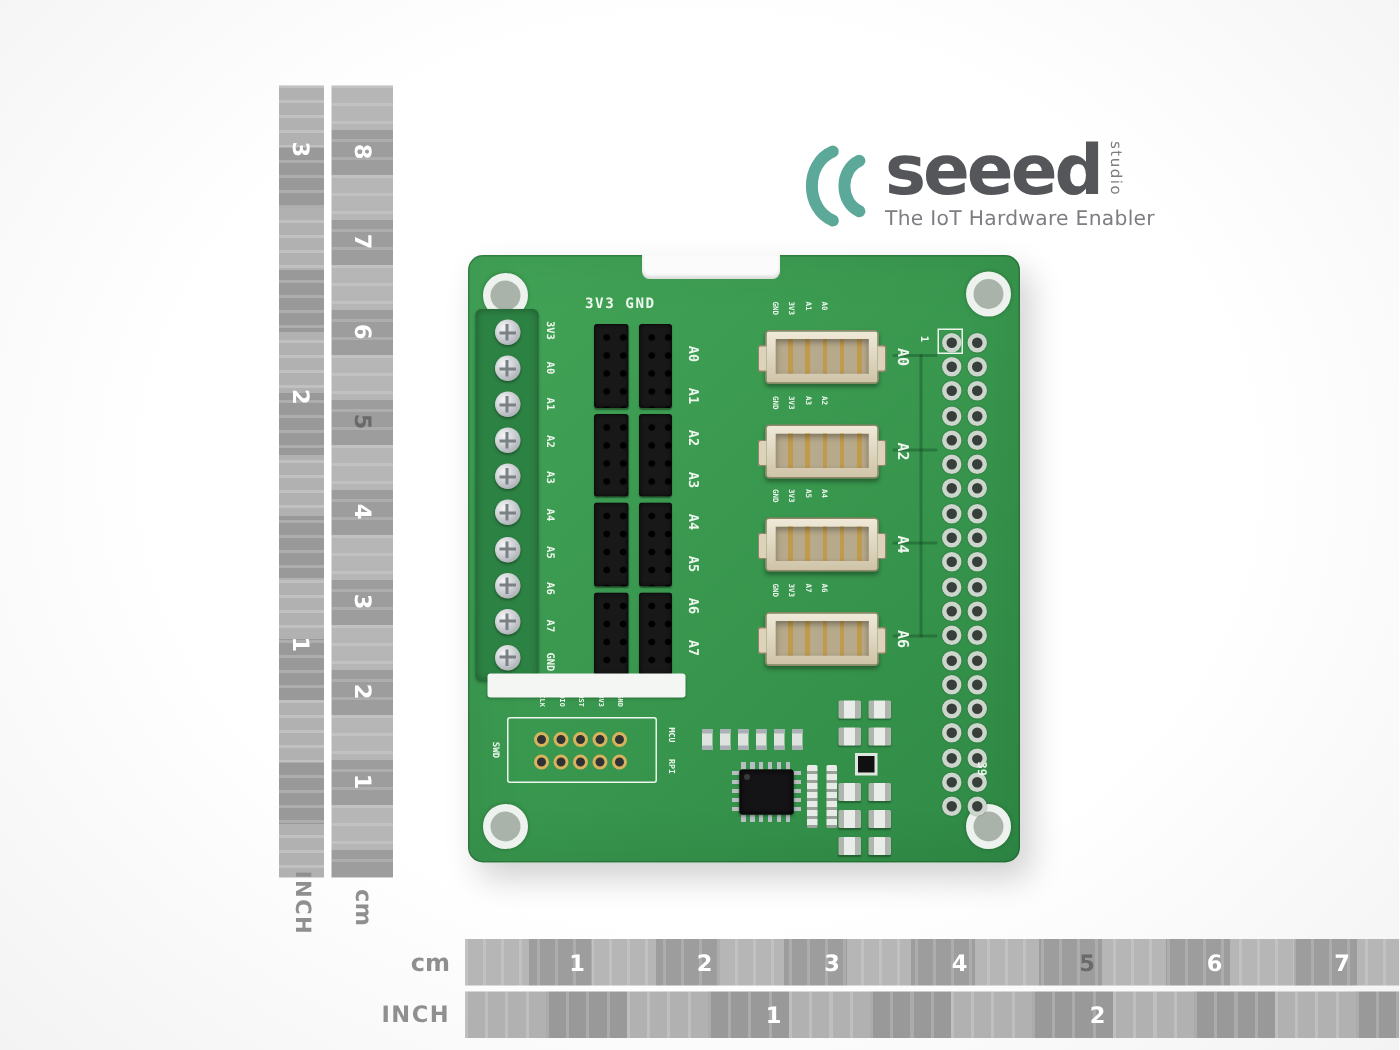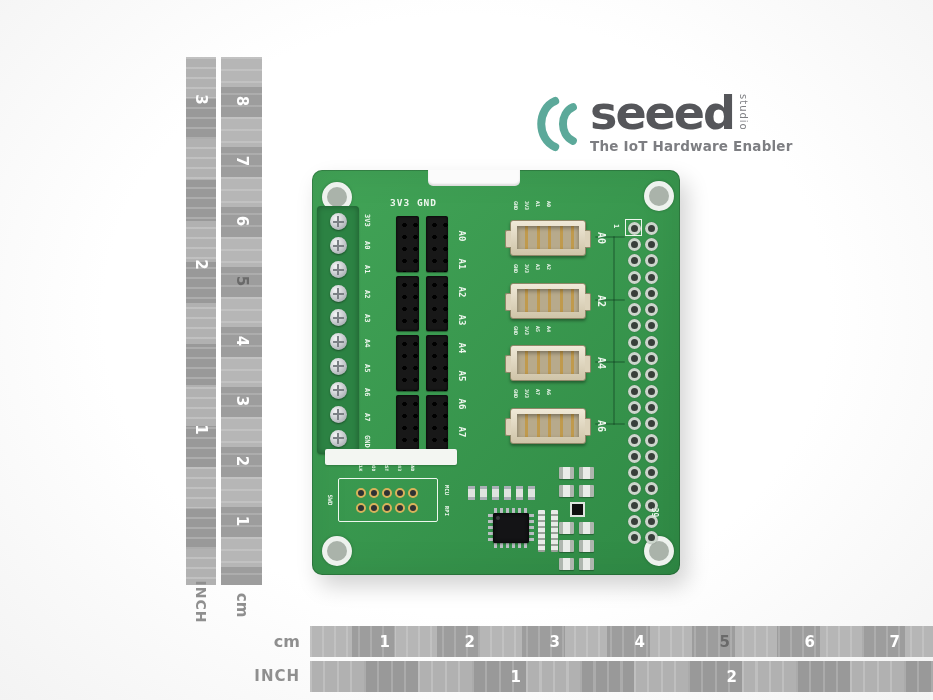--- a/index.html
+++ b/index.html
@@ -40,21 +40,21 @@
   .cmh-unit{left:240px;top:626px;width:60px;height:31px;line-height:31px;font-size:16px;}
   .inchh-unit{left:228px;top:661px;width:72px;height:31px;line-height:31px;font-size:15px;letter-spacing:1px;}
 
   
   .logo{position:absolute;left:518px;top:94px;display:flex;align-items:flex-start;gap:10px;}
   .logo-mark{width:62px;height:60px;}
   .logo-mark path{stroke:#5ca99a;stroke-width:9;fill:none;stroke-linecap:round;}
   .logo-row{display:flex;align-items:flex-start;}
   .logo-brand{font-size:46px;font-weight:bold;color:#55565a;line-height:.85;letter-spacing:-2px;}
   .logo-studio{writing-mode:vertical-rl;font-size:10px;color:#7d7e82;margin-left:4px;letter-spacing:1px;}
-  .logo-tagline{font-size:13.5px;font-weight:bold;color:#7d7e82;margin-top:5px;letter-spacing:.2px;}
+  .logo-tagline{font-size:13.5px;font-weight:normal;color:#7d7e82;margin-top:5px;letter-spacing:.2px;}
 
   
   .board{position:absolute;left:312px;top:170px;width:368px;height:405px;border-radius:10px;
     background:linear-gradient(135deg,#42a457 0%,#2f8a45 100%);
     box-shadow:7px 11px 22px rgba(0,0,0,.18), inset 0 0 0 1px rgba(0,0,0,.18), inset 0 0 40px rgba(0,0,0,.08);}
   .notch{position:absolute;left:116px;top:0;width:92px;height:16px;background:#fbfbfb;
     border-bottom-left-radius:5px;border-bottom-right-radius:5px;box-shadow:inset 0 -2px 2px rgba(0,0,0,.12);}
 
   .holes{position:absolute;inset:0;}
   .hole{position:absolute;width:20px;height:20px;border-radius:50%;background:#aab3aa;

